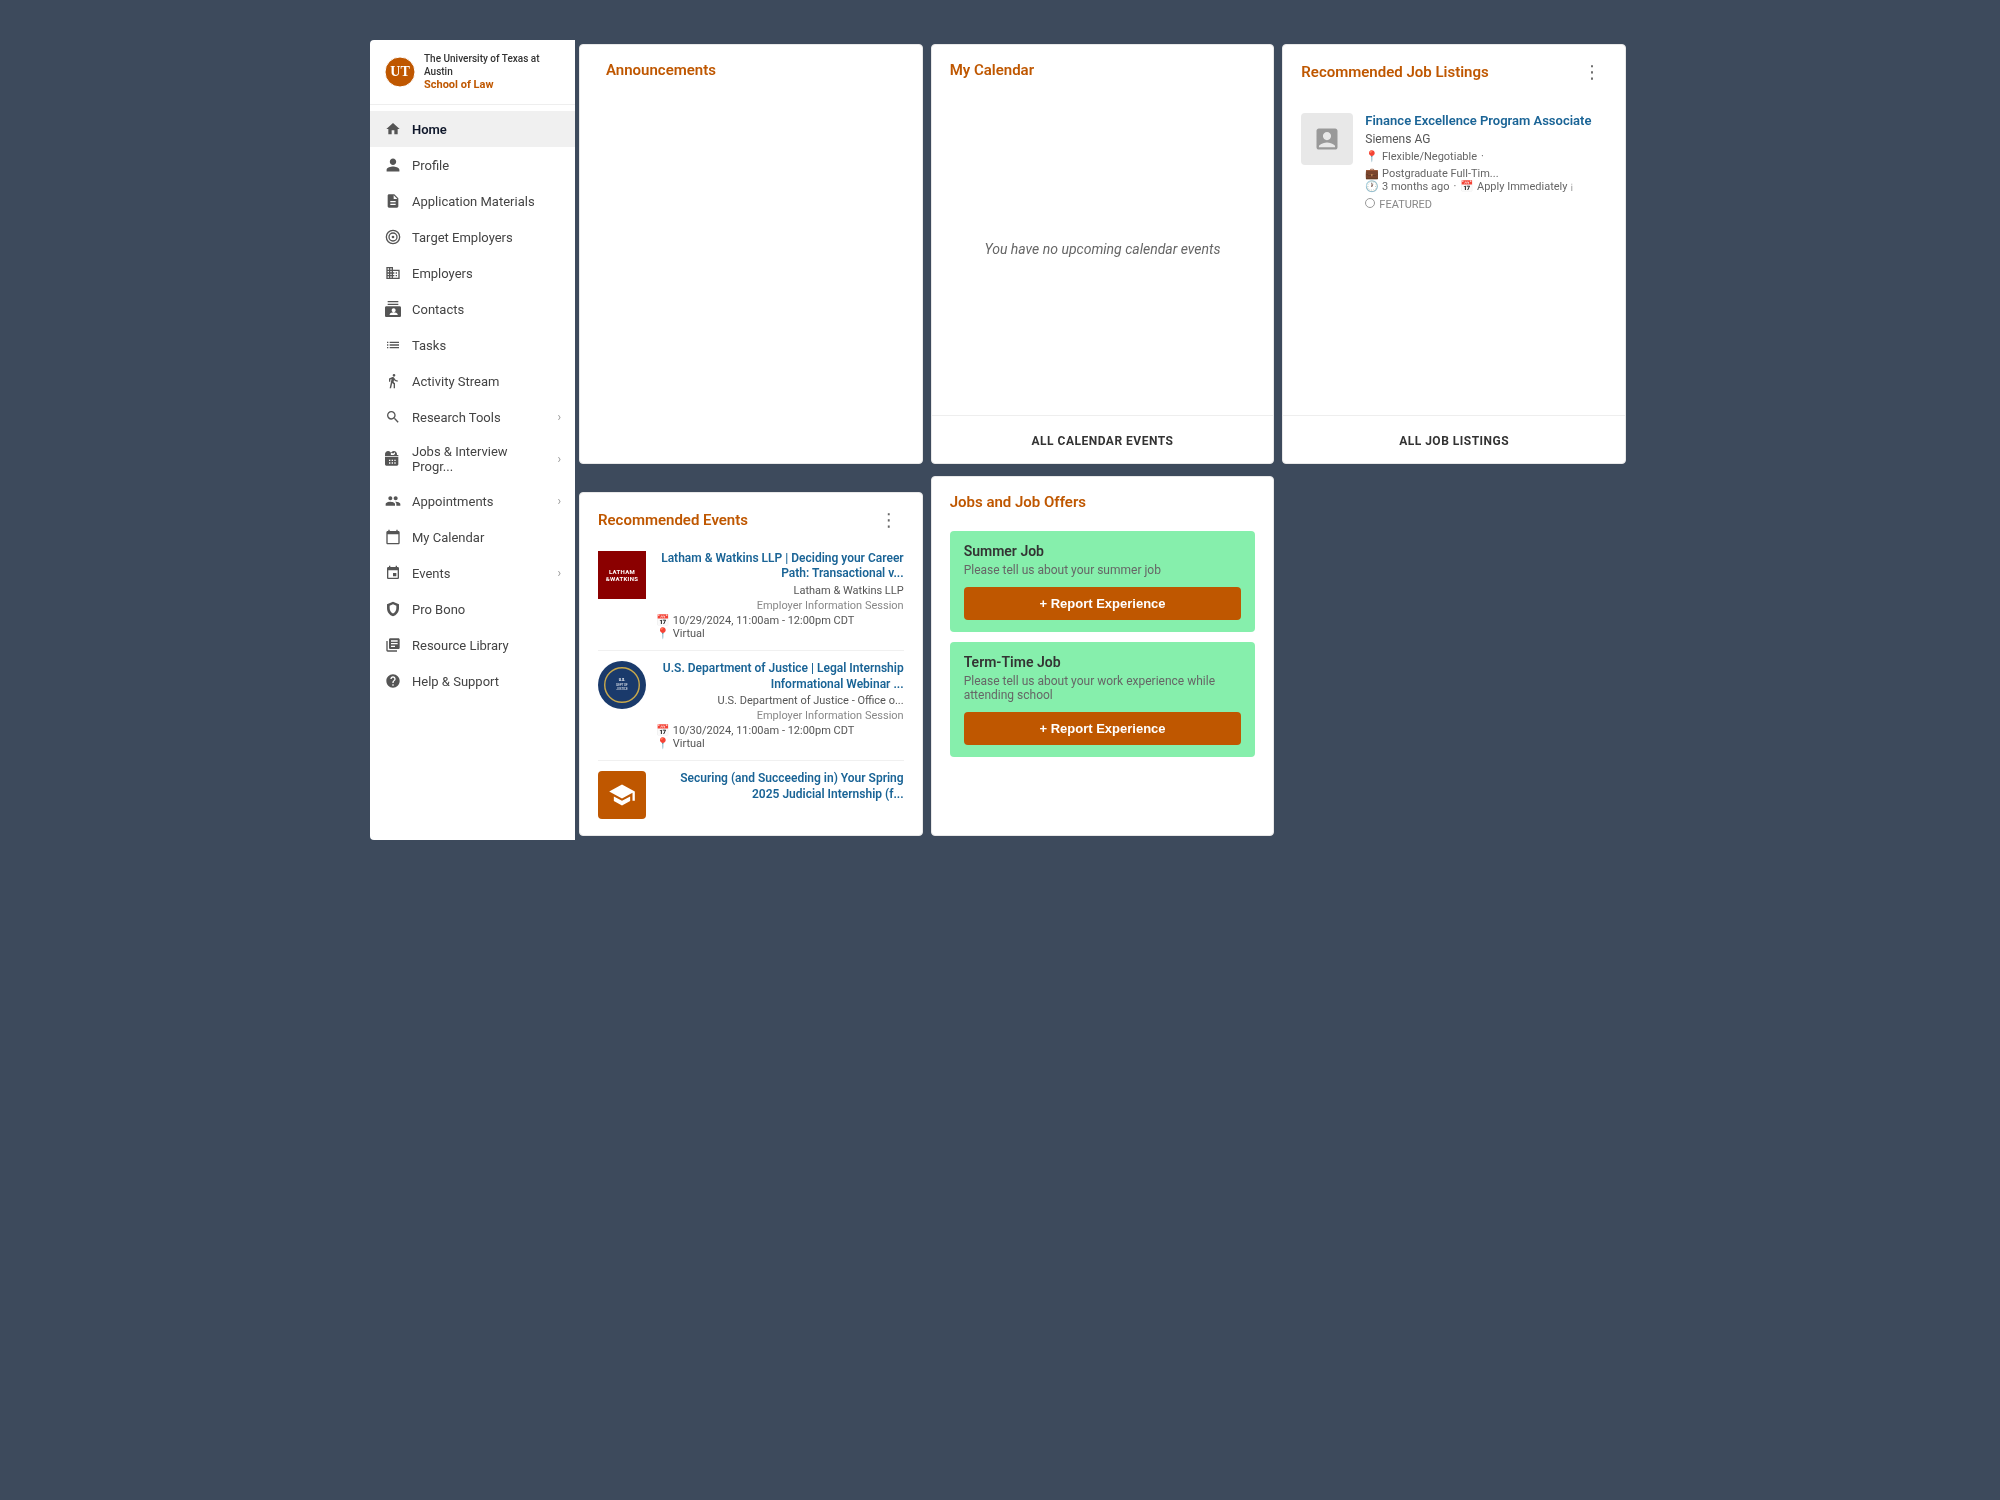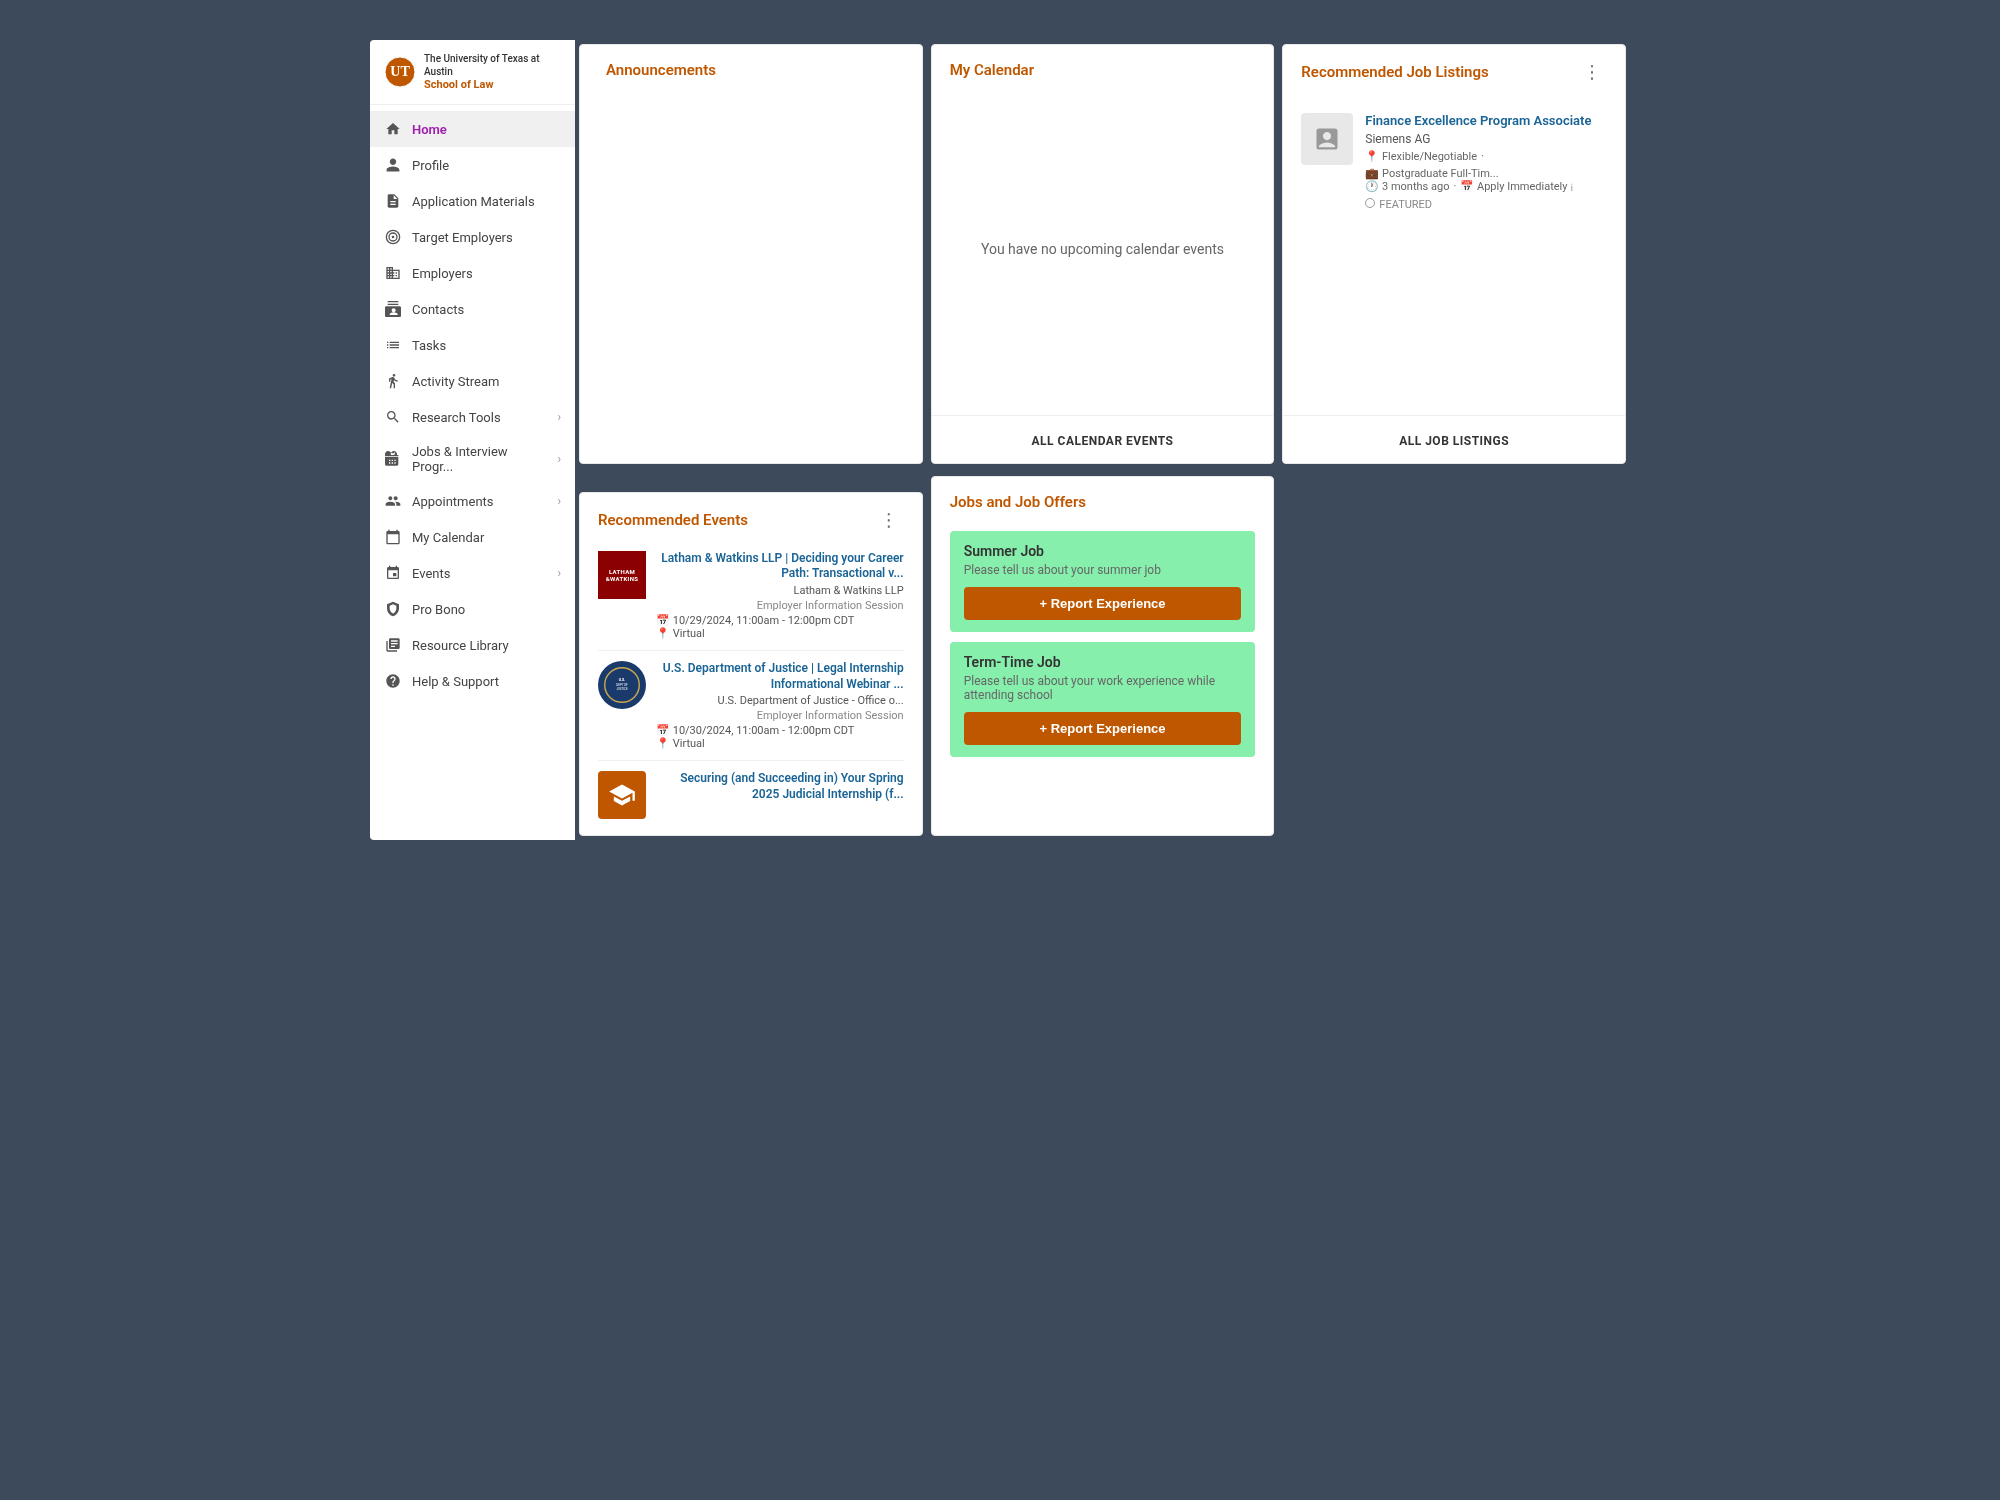--- a/index.html
+++ b/index.html
@@ -80,21 +80,21 @@
       cursor: pointer;
       font-size: 13px;
       color: #444;
       position: relative;
       user-select: none;
     }
 
     .nav-item.active {
       background: #f0f0f0;
       font-weight: 600;
-      color: #a21caf;
+      color: #0f172a;
     }
 
     .nav-item .nav-icon {
       width: 18px;
       height: 18px;
       display: flex;
       align-items: center;
       justify-content: center;
       flex-shrink: 0;
       color: #555;
@@ -177,20 +177,21 @@
       min-height: 400px;
     }
 
     .calendar-empty {
       display: flex;
       align-items: center;
       justify-content: center;
       height: 300px;
       color: #666;
       font-size: 14px;
+      font-style: italic;
     }
 
     
     .jobs-card {
       grid-column: 3;
       grid-row: 1;
       min-height: 400px;
     }
 
     .more-options-btn {

